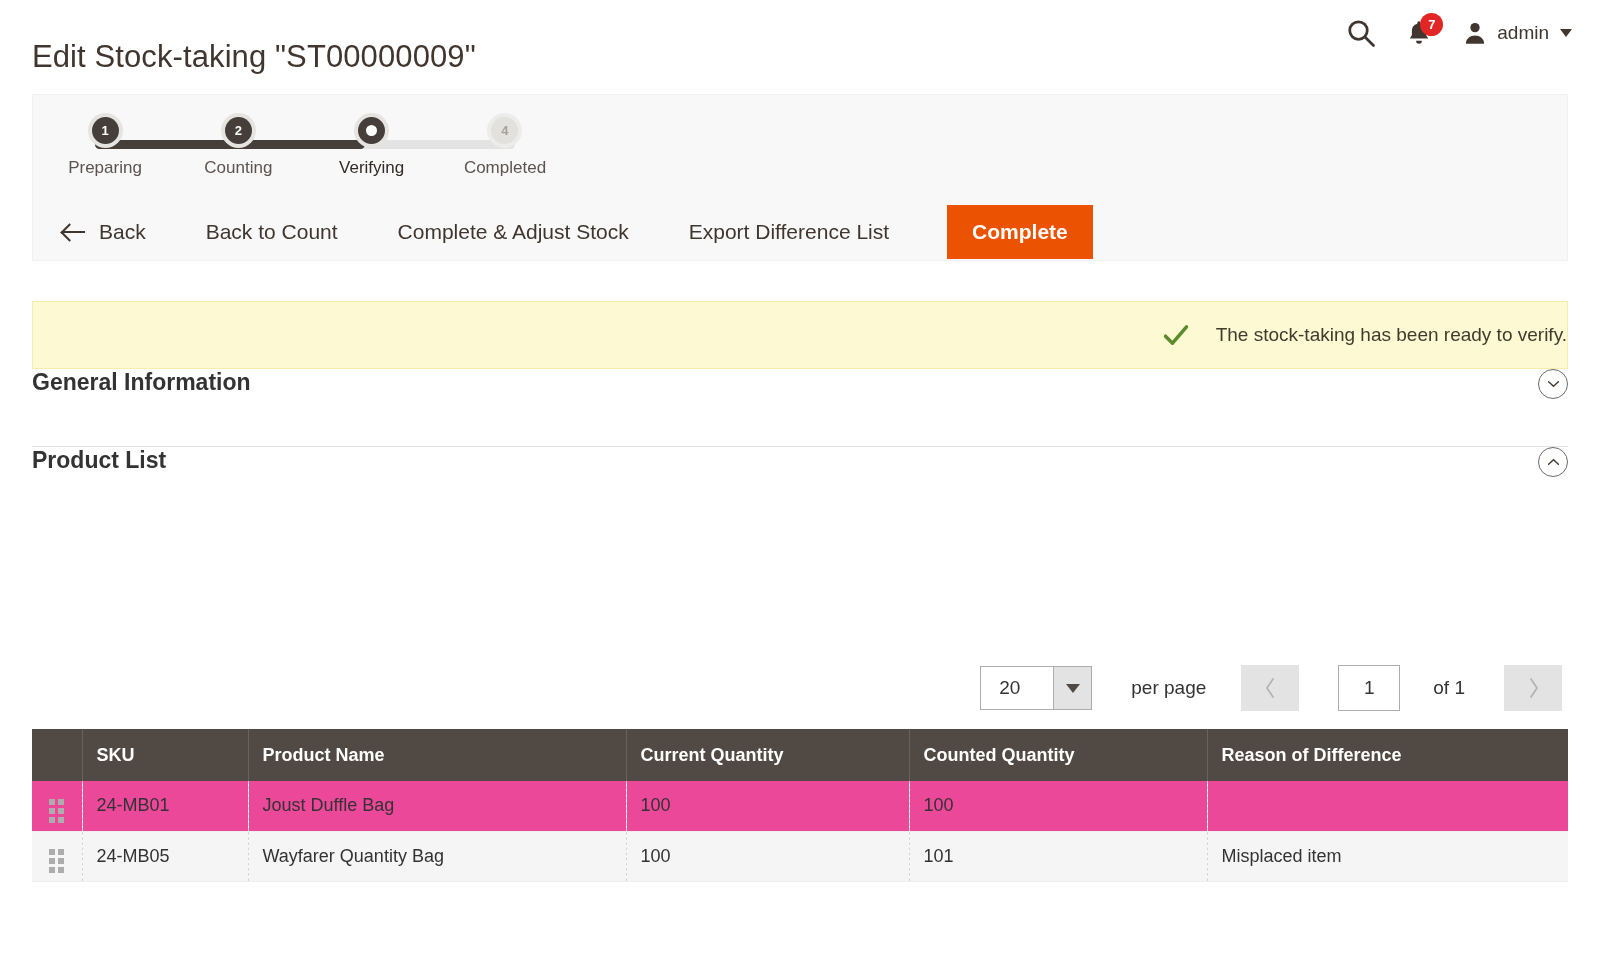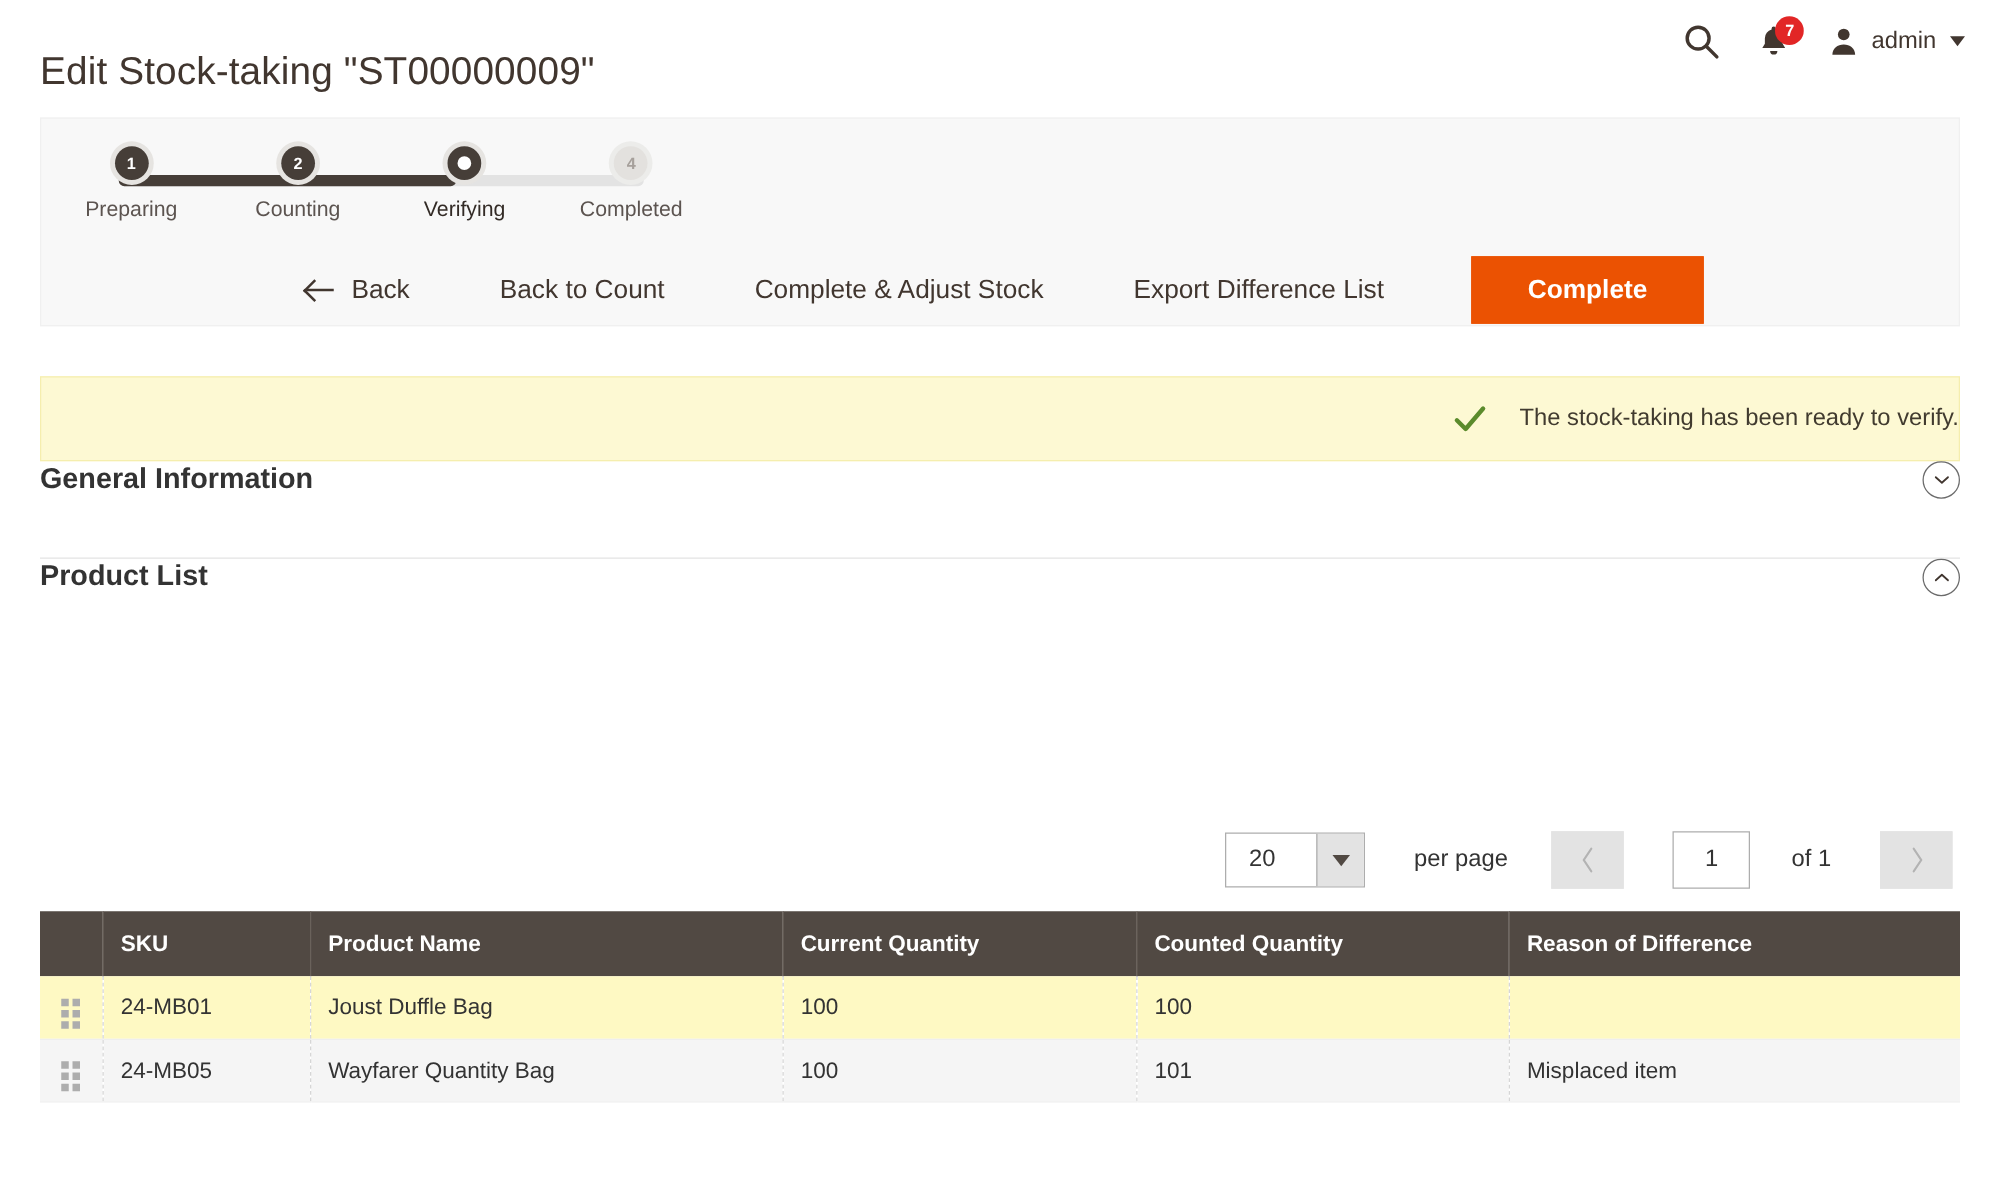--- a/index.html
+++ b/index.html
@@ -143,22 +143,22 @@
     left: 50%;
     transform: translateX(-50%);
     top: 27px;
   }
   .step-label.active { color: #332b26; }
 
   
   .actions-row {
     display: flex;
     align-items: center;
-    justify-content: center;
-    gap: 12px;
+    justify-content: flex-start;
+    gap: 0;
     padding-right: 22px;
     margin-top: 22px;
   }
   .btn-link {
     background: none;
     border: none;
     font-family: inherit;
     font-size: 21px;
     color: #41362f;
     padding: 10px 30px;
@@ -189,21 +189,21 @@
     border-bottom: 2px solid #41362f;
     transform: rotate(45deg);
   }
   .btn-primary {
     background: #eb5202;
     border: 1px solid #eb5202;
     color: #ffffff;
     font-family: inherit;
     font-size: 21px;
     font-weight: bold;
-    padding: 14px 44px;
+    padding: 14px 24px;
     margin-left: 28px;
     cursor: pointer;
     white-space: nowrap;
   }
 
   
   .message {
     margin: 40px 32px 0 32px;
     background: #fdf9d3;
     border: 1px solid #f5eeae;
@@ -326,21 +326,21 @@
   }
   table.grid thead th:last-child { border-right: none; }
   th.col-drag { width: 50px; padding: 0; }
   th.col-sku { width: 166px; }
   th.col-name { width: 378px; }
   th.col-cur { width: 283px; }
   th.col-count { width: 298px; }
   th.col-reason { width: auto; }
 
   table.grid tbody tr { height: 50px; }
-  table.grid tbody tr.odd { background: #fef9c3; }
+  table.grid tbody tr.odd { background: #ec4899; }
   table.grid tbody tr.even { background: #f5f5f5; }
   table.grid tbody td {
     font-size: 18px;
     color: #333333;
     padding: 0 14px;
     border-right: 1px dashed #d6d6d6;
     border-bottom: 1px solid #eeeeee;
     vertical-align: middle;
     white-space: nowrap;
     overflow: hidden;

